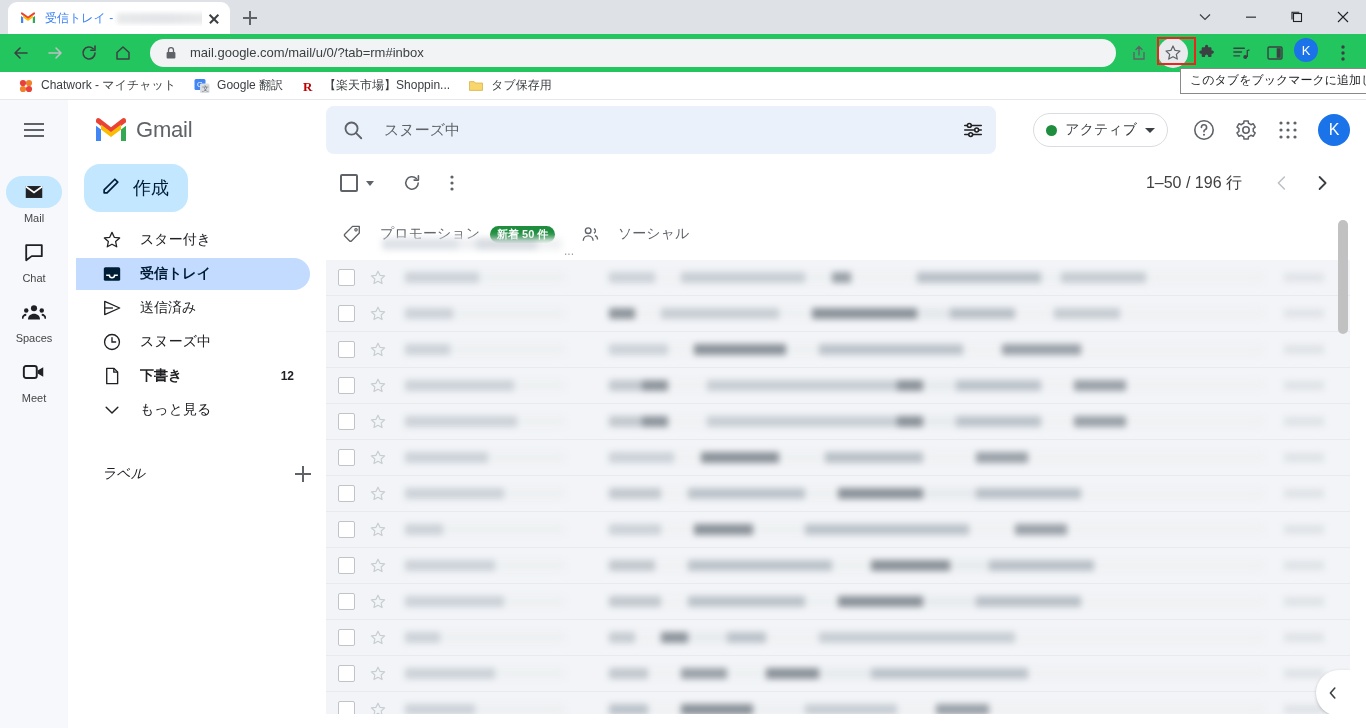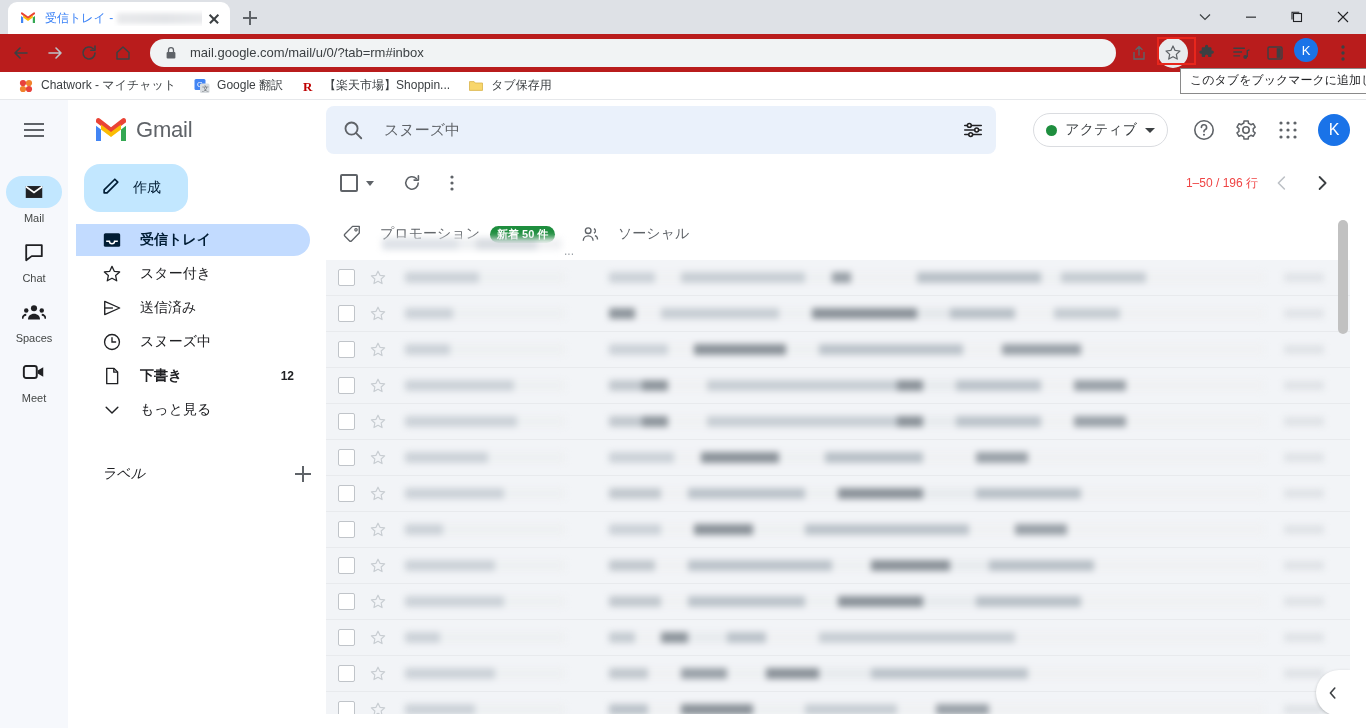--- a/index.html
+++ b/index.html
@@ -55,21 +55,21 @@
   .newtab::after  { top: 7px; left: 13.2px; height: 14px; width: 1.8px; }
 
   .wincontrols {
     position: absolute; right: 0; top: 0; height: 34px;
     display: flex; align-items: center;
   }
   .wc { width: 46px; height: 34px; position: relative; }
   .wc svg { position: absolute; left: 50%; top: 50%; transform: translate(-50%,-50%); }
 
   .toolbar {
-    height: 38px; background: #b91c1c; display: flex; align-items: center;
+    height: 38px; background: #22c55e; display: flex; align-items: center;
     padding: 0 6px;
     text-align: right;
   }
   .navbtn { width: 30px; height: 30px; position: relative; margin-right: 4px; flex: 0 0 30px; }
   .navbtn svg { position: absolute; left: 50%; top: 50%; transform: translate(-50%,-50%); }
 
   .omnibox {
     flex: 1 1 auto; height: 28px; background: #f1f3f4; border-radius: 14px;
     display: flex; align-items: center; padding: 0 14px; margin: 0 6px 0 8px;
   }
@@ -136,21 +136,21 @@
   .leftnav { width: 258px; flex: 0 0 258px; background: #ffffff; padding-left: 8px; }
   .gm-logo { height: 60px; display: flex; align-items: center; padding-left: 18px; }
   .gm-logo-mark { width: 34px; height: 26px; margin-right: 8px; position: relative; }
   .gm-logo-text { font-size: 22px; color: #5f6368; letter-spacing: -0.2px; }
 
   .compose {
     margin: 4px 0 12px 8px; width: 104px; height: 48px;
     background: #c2e7ff; border-radius: 16px;
     display: flex; align-items: center; padding-left: 16px;
   }
-  .compose-label { font-size: 14px; color: #001d35; margin-left: 11px; }
+  .compose-label { font-size: 18px; color: #001d35; margin-left: 11px; }
 
   .navitem {
     height: 32px; display: flex; align-items: center;
     border-radius: 0 16px 16px 0; padding-left: 26px; margin-bottom: 0px;
     width: 234px; margin-top: 2px;
   }
   .navitem.active { background: #c2dbff; }
   .navitem .nav-ico { width: 20px; height: 20px; flex: 0 0 20px; position: relative; }
   .navitem .nav-label { font-size: 14px; color: #202124; margin-left: 18px; flex: 1 1 auto; }
   .navitem.active .nav-label { font-weight: bold; color: #001d35; }
@@ -209,21 +209,21 @@
     width: 18px; height: 18px; border: 2px solid #5f6368; border-radius: 2px;
   }
   .tcaret {
     width: 0; height: 0; margin-left: 8px;
     border-left: 4.5px solid transparent; border-right: 4.5px solid transparent;
     border-top: 5px solid #5f6368;
   }
   .tbtn { width: 40px; height: 40px; position: relative; }
   .tbtn svg { position: absolute; left: 50%; top: 50%; transform: translate(-50%,-50%); }
   .pager { margin-left: auto; display: flex; align-items: center; }
-  .pager-text { font-size: 12px; color: #ef4444; margin-right: 4px; }
+  .pager-text { font-size: 16px; color: #404040; margin-right: 20px; }
   .pbtn { width: 40px; height: 40px; position: relative; }
   .pbtn svg { position: absolute; left: 50%; top: 50%; transform: translate(-50%,-50%); }
 
   .tabsrow { height: 54px; display: flex; position: relative; }
   .ltab {
     display: flex; align-items: center; padding-left: 16px; position: relative;
     flex: 0 0 238px; padding-top: 2px;
   }
   .ltab-ico { width: 20px; height: 20px; flex: 0 0 20px; position: relative; }
   .ltab-label { font-size: 14px; margin-left: 18px; color: #5f6368; }
@@ -505,38 +505,38 @@
 
       <div class="compose">
         <span>
           <svg width="22" height="22" viewBox="0 0 24 24">
               <path d="M4.5 19.5h3.2L19.4 7.8l-3.2-3.2L4.5 16.3z" stroke="#001d35" stroke-width="1.8" fill="none" stroke-linejoin="round"></path>
             </svg>
         </span>
         <span class="compose-label">作成</span>
       </div>
 
+      <div class="navitem">
+        <span class="nav-ico">
+          <svg width="20" height="20" viewBox="0 0 22 22">
+              <path d="M11 2.6 13.5 8l5.9.7-4.4 4 1.2 5.8L11 15.6 5.8 18.5 7 12.7l-4.4-4L8.5 8z" stroke="#202124" stroke-width="1.4" fill="none" stroke-linejoin="round"></path>
+            </svg>
+        </span>
+        <span class="nav-label">スター付き</span>
+        <span class="nav-count"></span>
+      </div>
+
       <div class="navitem active">
         <span class="nav-ico">
           <svg width="20" height="20" viewBox="0 0 22 22">
               <rect x="2" y="3.5" width="18" height="15" rx="1.8" fill="#001d35"></rect>
               <path d="M4.6 12.4h3.6a2.8 2.8 0 0 0 5.6 0h3.6" stroke="#fff" stroke-width="1.6" fill="none"></path>
             </svg>
         </span>
         <span class="nav-label">受信トレイ</span>
-        <span class="nav-count"></span>
-      </div>
-
-      <div class="navitem">
-        <span class="nav-ico">
-          <svg width="20" height="20" viewBox="0 0 22 22">
-              <path d="M11 2.6 13.5 8l5.9.7-4.4 4 1.2 5.8L11 15.6 5.8 18.5 7 12.7l-4.4-4L8.5 8z" stroke="#202124" stroke-width="1.4" fill="none" stroke-linejoin="round"></path>
-            </svg>
-        </span>
-        <span class="nav-label">スター付き</span>
         <span class="nav-count"></span>
       </div>
 
       <div class="navitem">
         <span class="nav-ico">
           <svg width="20" height="20" viewBox="0 0 22 22">
               <path d="M3 3.8 19.4 11 3 18.2z" stroke="#202124" stroke-width="1.5" fill="none" stroke-linejoin="round"></path>
               <path d="M3 11h9" stroke="#202124" stroke-width="1.5"></path>
             </svg>
         </span>

